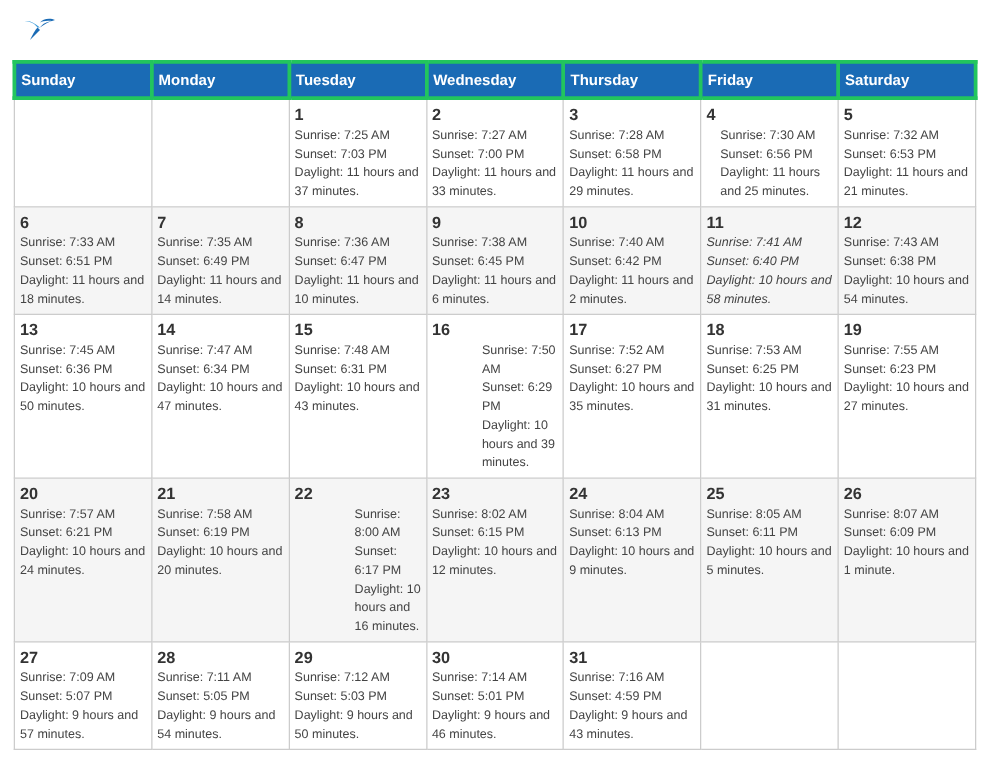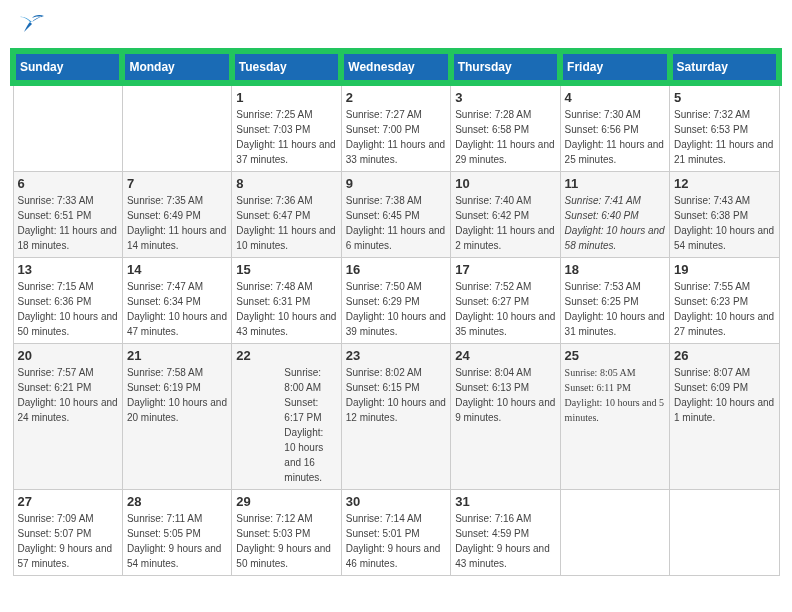--- a/index.html
+++ b/index.html
@@ -52,21 +52,21 @@
       width: 100%;
       border-collapse: collapse;
       font-size: 11px;
     }
     .calendar th {
       background-color: #1a6bb5;
       color: #fff;
       padding: 6px 4px;
       text-align: left;
       font-size: 12px;
-      border: 6px solid #22c55e;
+      border: 3px solid #22c55e;
     }
     .calendar td {
       vertical-align: top;
       border: 1px solid #ccc;
       padding: 4px;
       width: calc(100% / 7);
       min-height: 80px;
       background: #fff;
     }
     .calendar tr:nth-child(even) td {
@@ -137,21 +137,21 @@
 Daylight: 11 hours and 33 minutes.</div>
         </td>
         <td>
           <span class="day-number">3</span>
           <div class="day-info" style="white-space: pre-line;">Sunrise: 7:28 AM
 Sunset: 6:58 PM
 Daylight: 11 hours and 29 minutes.</div>
         </td>
         <td>
           <span class="day-number">4</span>
-          <div class="day-info" style="white-space: pre-line;">Sunrise: 7:30 AM
+          <div class="day-info" style="white-space: pre-line; margin-left: 11px;">Sunrise: 7:30 AM
 Sunset: 6:56 PM
 Daylight: 11 hours and 25 minutes.</div>
         </td>
         <td>
           <span class="day-number">5</span>
           <div class="day-info" style="white-space: pre-line;">Sunrise: 7:32 AM
 Sunset: 6:53 PM
 Daylight: 11 hours and 21 minutes.</div>
         </td>
       </tr>
@@ -195,39 +195,39 @@
         <td>
           <span class="day-number">12</span>
           <div class="day-info" style="white-space: pre-line;">Sunrise: 7:43 AM
 Sunset: 6:38 PM
 Daylight: 10 hours and 54 minutes.</div>
         </td>
       </tr>
       <tr>
         <td>
           <span class="day-number">13</span>
-          <div class="day-info" style="white-space: pre-line;">Sunrise: 7:15 AM
+          <div class="day-info" style="white-space: pre-line;">Sunrise: 7:45 AM
 Sunset: 6:36 PM
 Daylight: 10 hours and 50 minutes.</div>
         </td>
         <td>
           <span class="day-number">14</span>
           <div class="day-info" style="white-space: pre-line;">Sunrise: 7:47 AM
 Sunset: 6:34 PM
 Daylight: 10 hours and 47 minutes.</div>
         </td>
         <td>
           <span class="day-number">15</span>
           <div class="day-info" style="white-space: pre-line;">Sunrise: 7:48 AM
 Sunset: 6:31 PM
 Daylight: 10 hours and 43 minutes.</div>
         </td>
         <td>
           <span class="day-number">16</span>
-          <div class="day-info" style="white-space: pre-line;">Sunrise: 7:50 AM
+          <div class="day-info" style="white-space: pre-line; margin-left: 40px;">Sunrise: 7:50 AM
 Sunset: 6:29 PM
 Daylight: 10 hours and 39 minutes.</div>
         </td>
         <td>
           <span class="day-number">17</span>
           <div class="day-info" style="white-space: pre-line;">Sunrise: 7:52 AM
 Sunset: 6:27 PM
 Daylight: 10 hours and 35 minutes.</div>
         </td>
         <td>
@@ -269,21 +269,21 @@
 Daylight: 10 hours and 12 minutes.</div>
         </td>
         <td>
           <span class="day-number">24</span>
           <div class="day-info" style="white-space: pre-line;">Sunrise: 8:04 AM
 Sunset: 6:13 PM
 Daylight: 10 hours and 9 minutes.</div>
         </td>
         <td>
           <span class="day-number">25</span>
-          <div class="day-info" style="white-space: pre-line; font-family: Liberation Serif, serif;">Sunrise: 8:05 AM
+          <div class="day-info" style="white-space: pre-line;">Sunrise: 8:05 AM
 Sunset: 6:11 PM
 Daylight: 10 hours and 5 minutes.</div>
         </td>
         <td>
           <span class="day-number">26</span>
           <div class="day-info" style="white-space: pre-line;">Sunrise: 8:07 AM
 Sunset: 6:09 PM
 Daylight: 10 hours and 1 minute.</div>
         </td>
       </tr>

